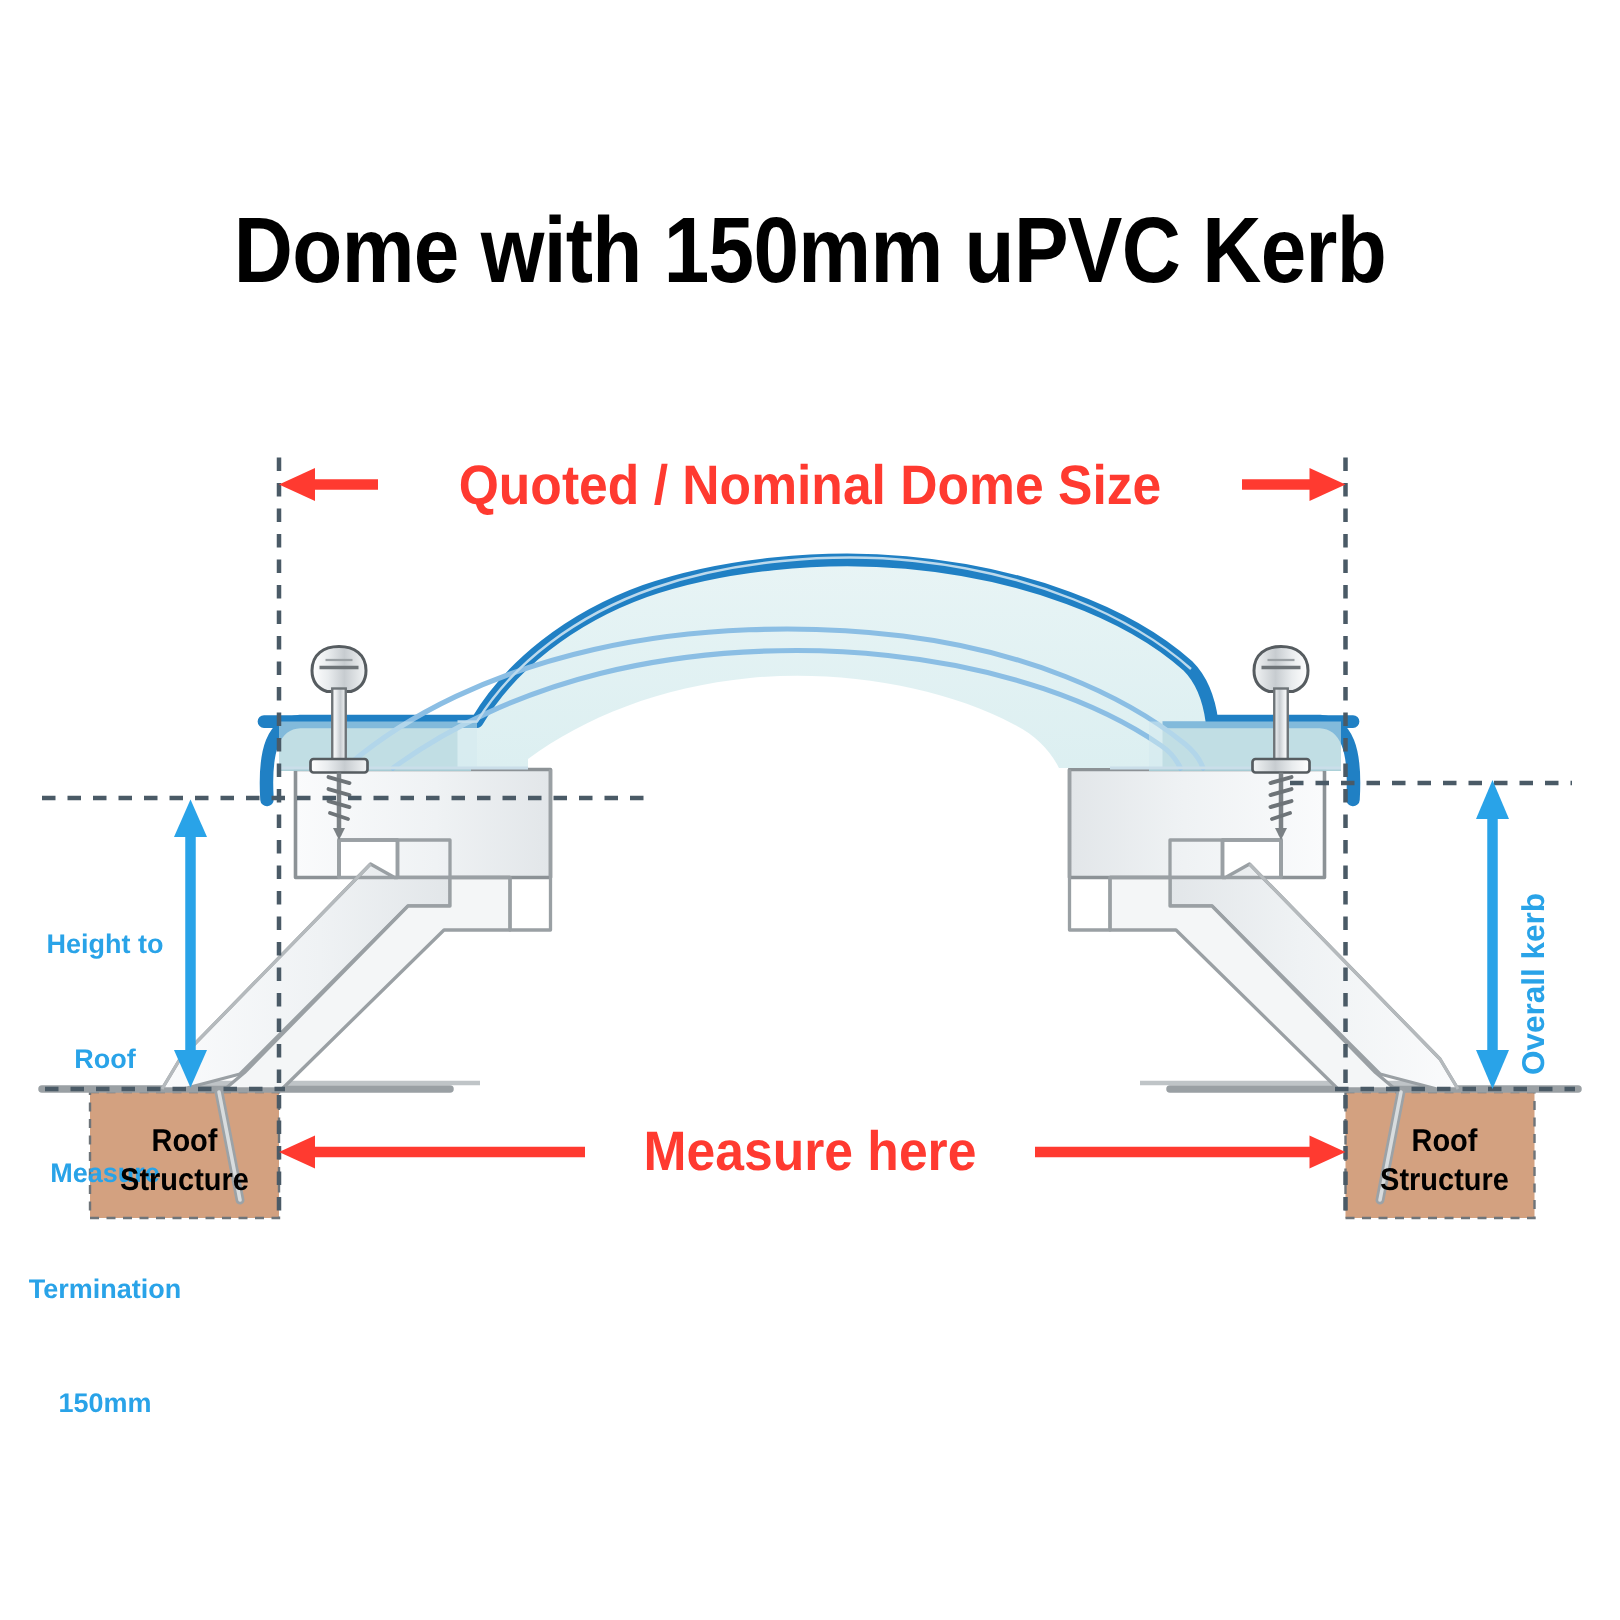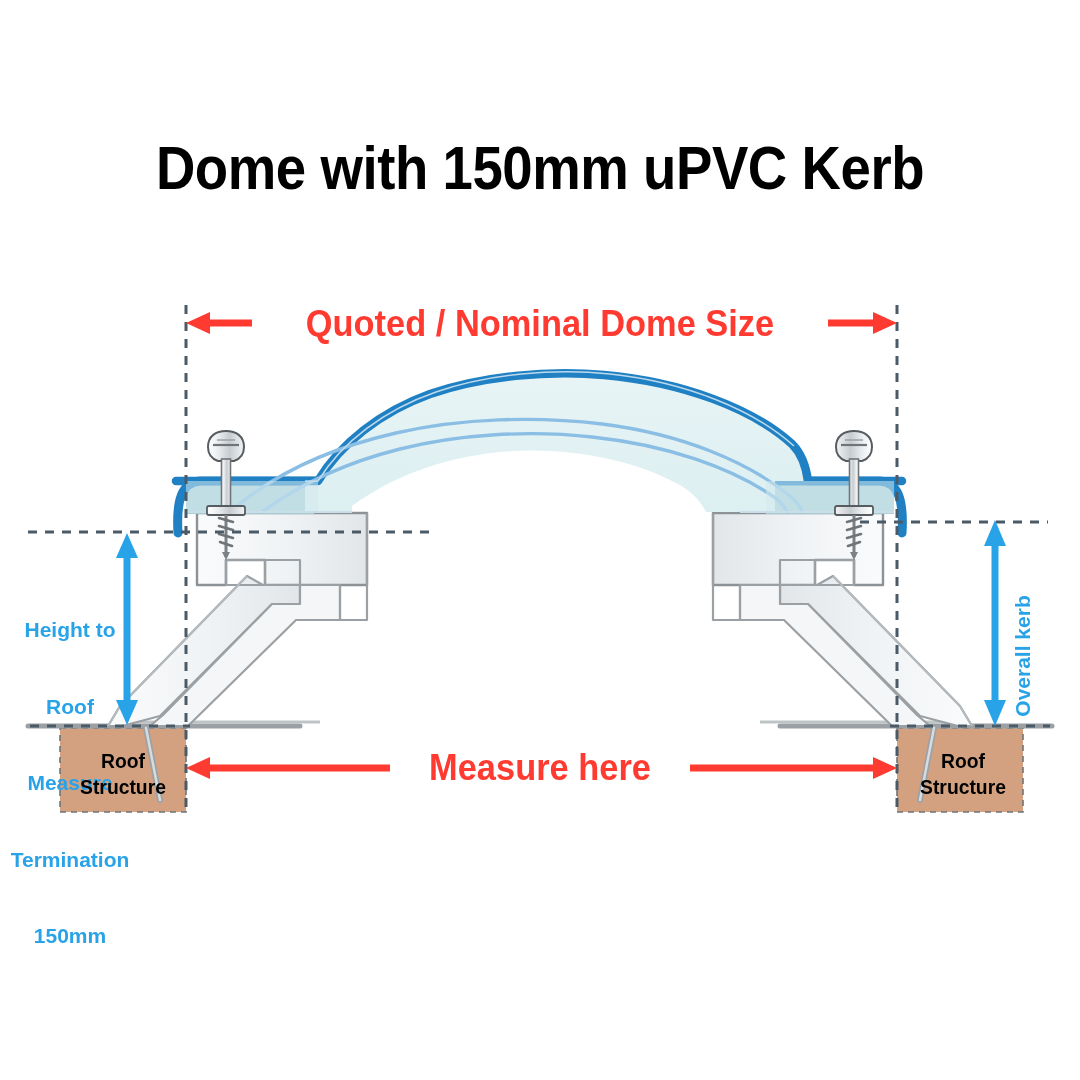--- a/index.html
+++ b/index.html
@@ -29,21 +29,21 @@
     transform:scaleX(0.93);transform-origin:50% 50%;
   }
   .lbl-measure{
     left:230px;top:747px;width:620px;text-align:center;
     font-size:37px;font-weight:bold;color:#FF3A30;
     transform:scaleX(0.93);transform-origin:50% 50%;
   }
 
   .lbl-left-height{
     left:4px;top:566px;width:132px;text-align:center;
-    font-size:21px;font-weight:bold;color:#29A3E8;
+    font-size:18px;font-weight:bold;color:#29A3E8;
     line-height:25.5px;
   }
 
   .lbl-right-height{
     left:955px;top:556px;width:200px;
     font-size:21px;font-weight:bold;color:#29A3E8;
     line-height:27px;text-align:center;
     transform:rotate(-90deg);
     transform-origin:100px 100px;
   }

